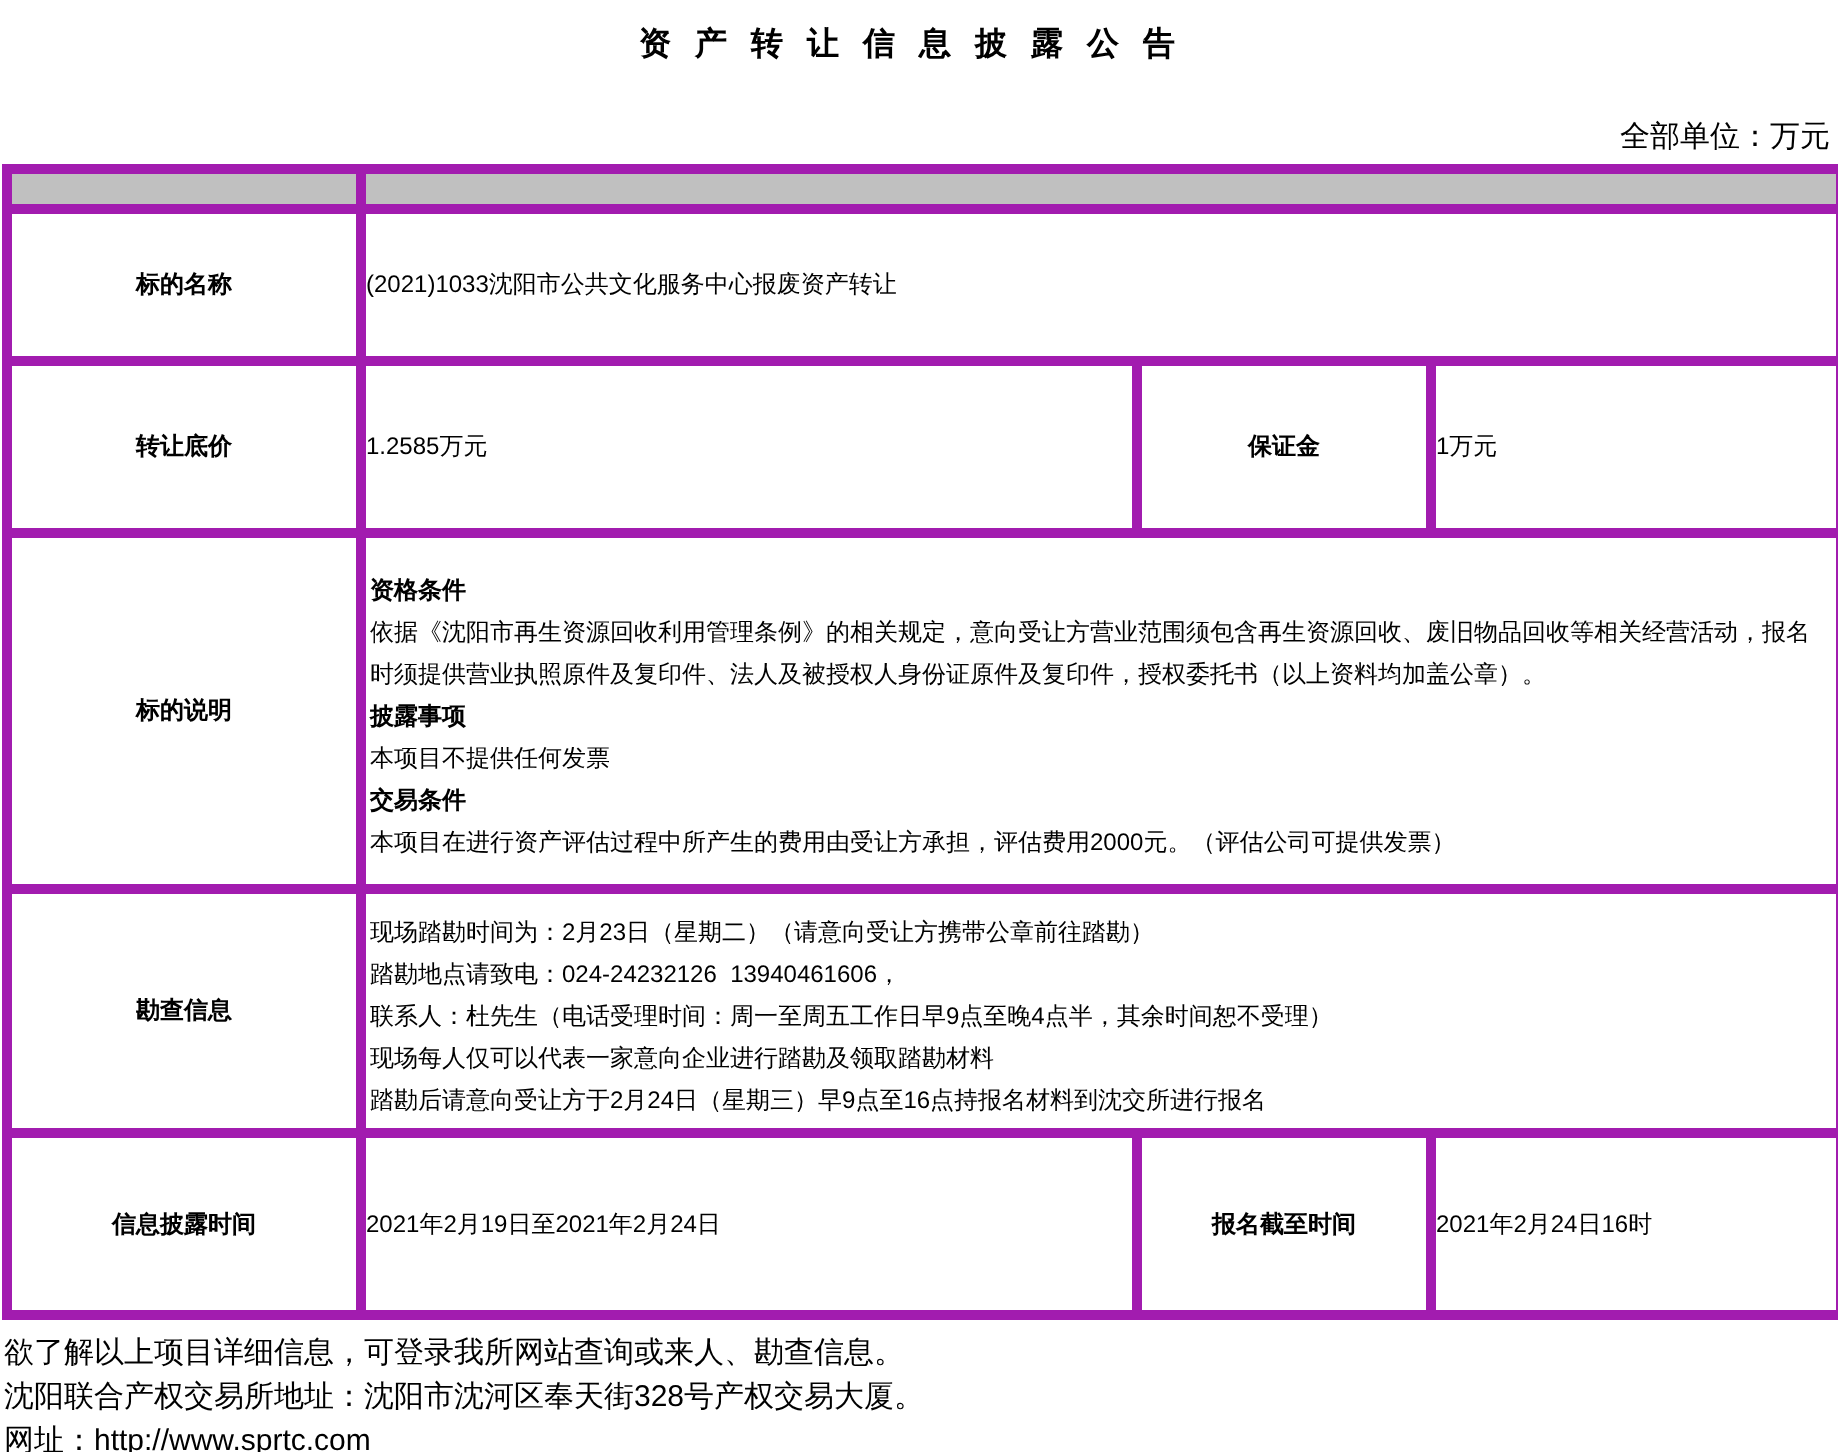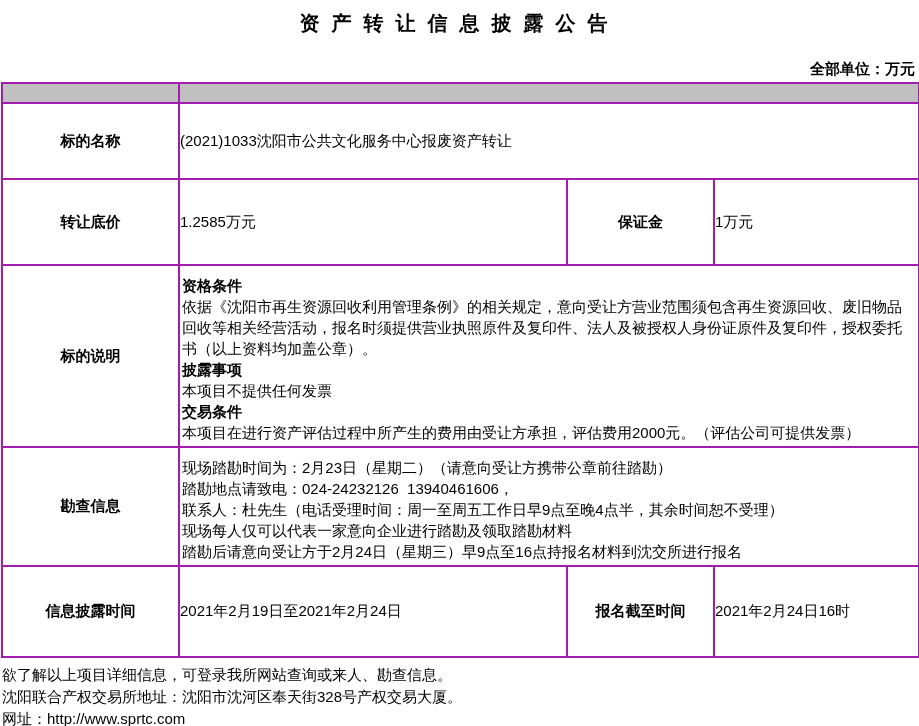--- a/index.html
+++ b/index.html
@@ -6,43 +6,43 @@
   html, body {
     width: 919px; height: 726px;
     background: #ffffff;
     font-family: "Liberation Sans", sans-serif;
     color: #000000;
     overflow: hidden;
   }
   .page-title {
     margin-top: 10px;
     text-align: center;
-    font-size: 20px;
+    font-size: 16px;
     font-weight: bold;
     letter-spacing: 12px;
     line-height: 26px;
   }
   .unit-note {
     margin-top: 24px;
     margin-bottom: 5px;
     padding-right: 4px;
     text-align: right;
     font-size: 15px;
-    font-weight: bold;
+    font-weight: normal;
     line-height: 17px;
   }
   table.disclosure {
     margin-left: 1px;
     width: 917px;
     border-collapse: collapse;
     table-layout: fixed;
   }
   table.disclosure td {
-    border: 2px solid #a21caf;
-    font-size: 15px;
+    border: 5px solid #a21caf;
+    font-size: 12px;
     vertical-align: middle;
     overflow: hidden;
   }
   tr.ghead td { height: 20px; background: var(--header-fill, #c0c0c0); }
   tr.r-name td { height: 76px; }
   tr.r-price td { height: 86px; }
   tr.r-desc td { height: 178px; }
   tr.r-survey td { height: 119px; }
   tr.r-disclose td { height: 91px; }
   td.label-cell {

